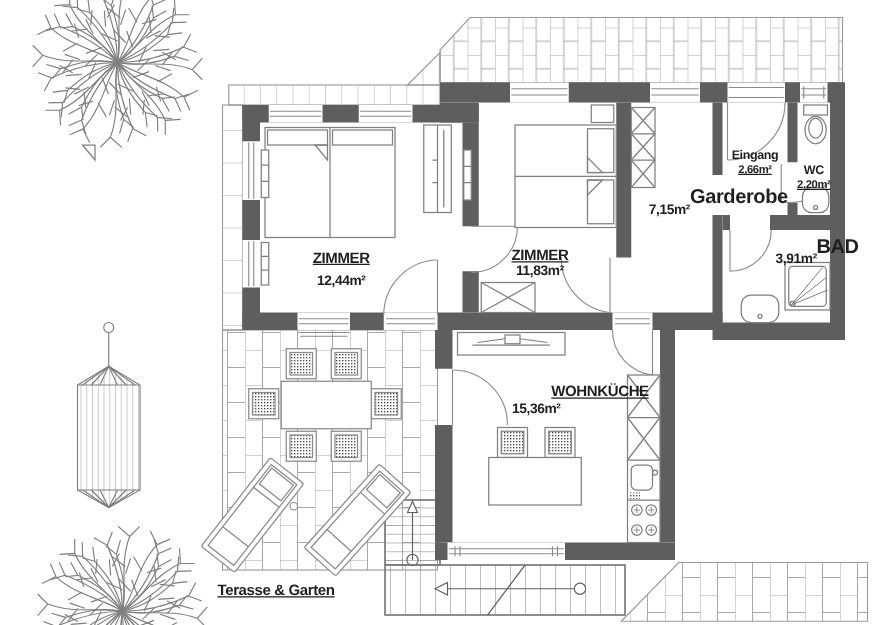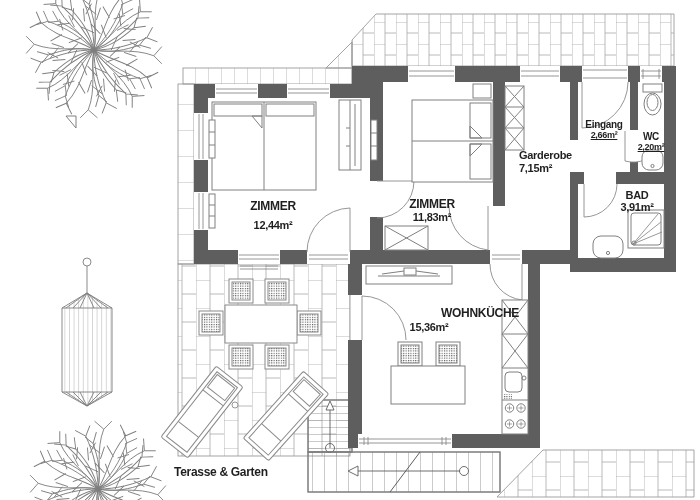--- a/index.html
+++ b/index.html
@@ -2,22 +2,22 @@
 <html><head>
 <meta charset="utf-8">
 <style>
   html,body{margin:0;padding:0;background:#fff;}
   .stage{position:relative;width:700px;height:500px;background:#fff;overflow:hidden;
          font-family:"Liberation Sans",sans-serif;}
   svg{position:absolute;left:0;top:0;}
   .lbl{position:absolute;transform:translateX(-50%);color:#1f1f1f;font-weight:bold;
        white-space:nowrap;letter-spacing:-0.3px;line-height:1;}
   .lbl.la{transform:none;}
-  .s12{font-size:12px;}
-  .s11{font-size:11px;}
+  .s12{font-size:12px;text-decoration:underline;}
+  .s11{font-size:16px;margin-left:33px;}
   .s10{font-size:10px;}
   .s95{font-size:11px;}
   .s9{font-size:9px;text-decoration:underline;}
 </style>
 </head>
 <body>
 
 <div class="stage">
 <svg width="700" height="500" viewBox="0 0 700 500">
   <defs>

